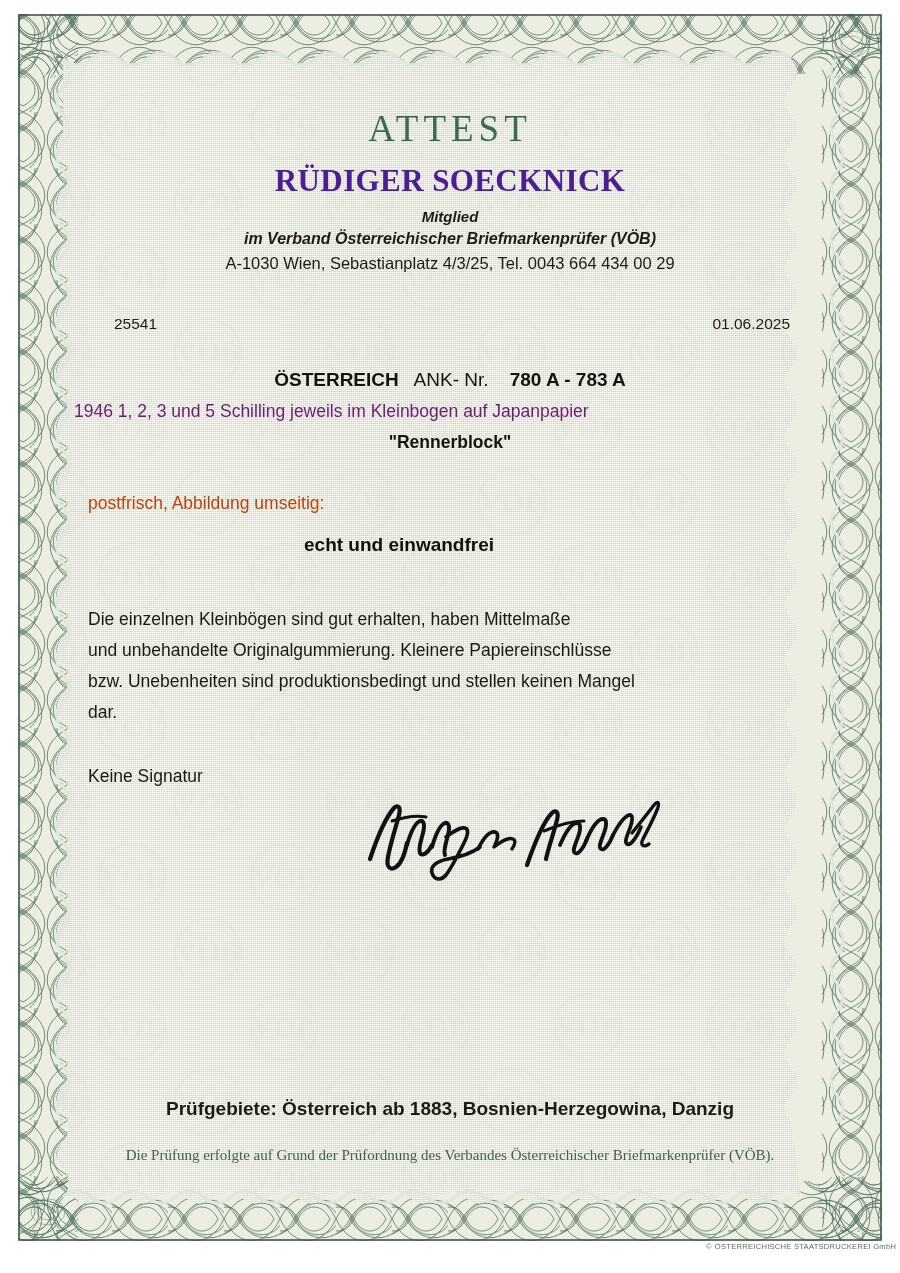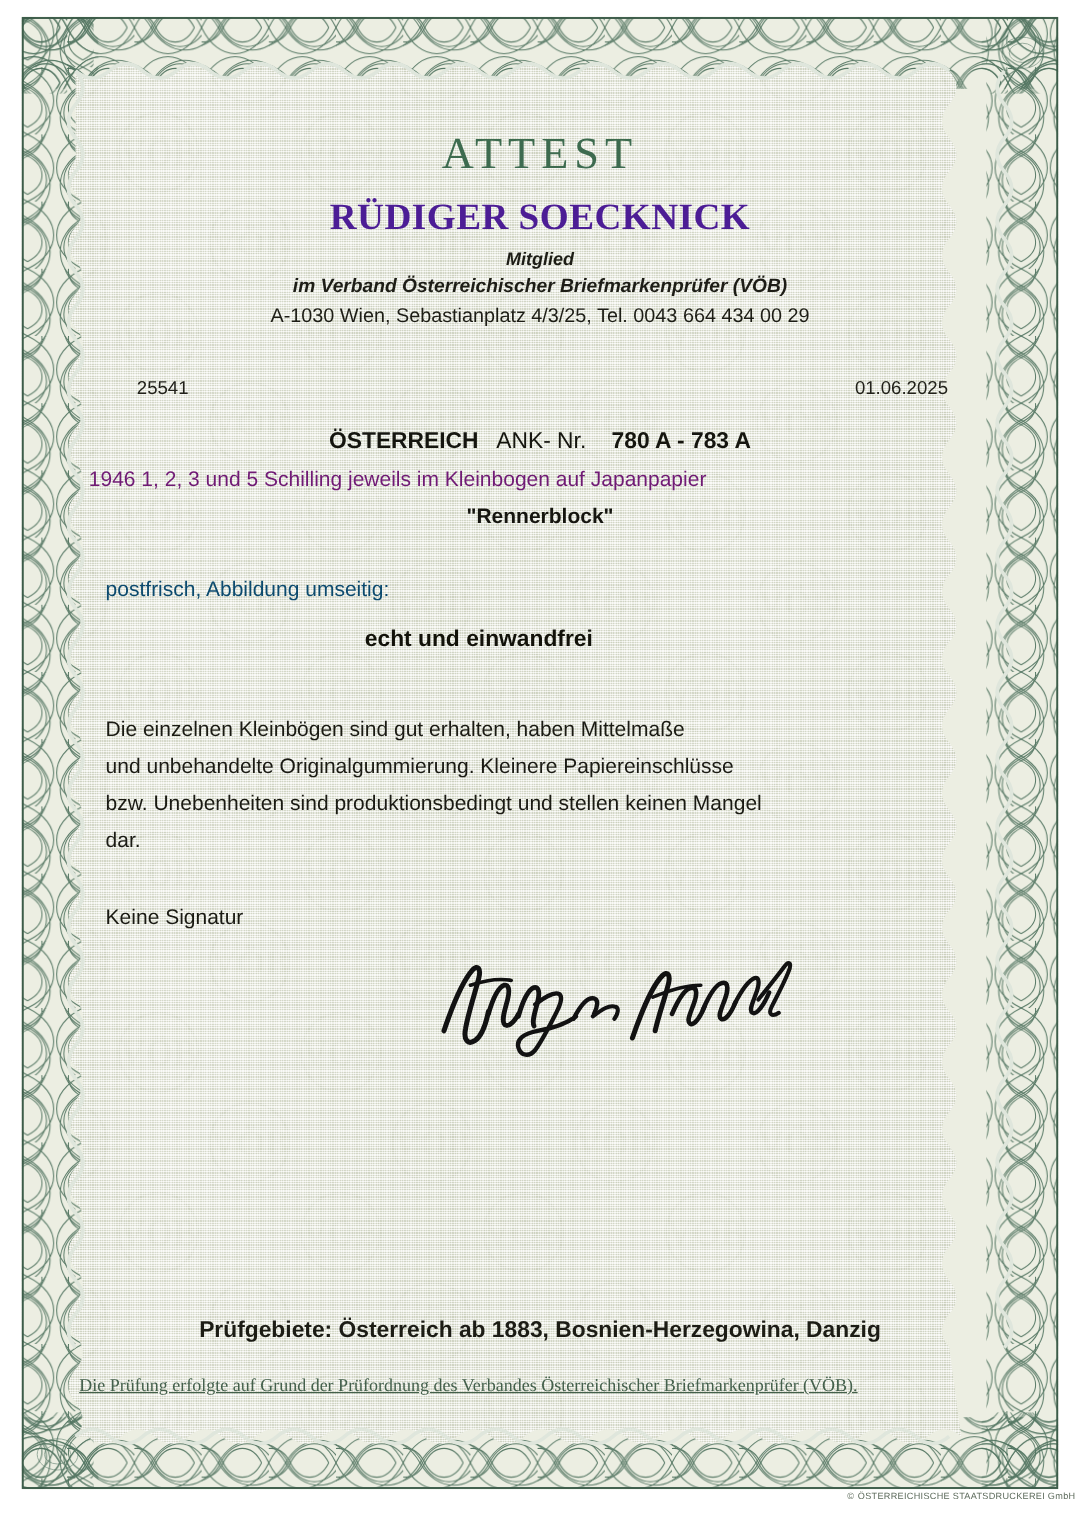--- a/index.html
+++ b/index.html
@@ -132,21 +132,21 @@
     display: flex;
     justify-content: space-between;
     margin-top: 42px;
     padding: 0 36px 0 40px;
     font-size: 15.5px;
     color: #21211a;
   }
 
   .country-line {
     text-align: center;
-    margin-top: 24px;
+    margin-top: 36px;
     font-size: 19px;
     color: #15150f;
   }
   .country-line .country { font-weight: bold; }
   .country-line .anklabel { font-weight: normal; }
   .country-line .anknum { font-weight: bold; }
 
   .descr-line {
     text-align: left;
     margin-top: 10px;
@@ -159,21 +159,21 @@
     margin-top: 10px;
     font-size: 17.5px;
     font-weight: bold;
     color: #15150f;
   }
 
   .condition {
     margin-top: 40px;
     margin-left: 14px;
     font-size: 17.5px;
-    color: #0c4a6e;
+    color: #c2410c;
   }
 
   .verdict {
     margin-top: 20px;
     margin-left: 230px;
     font-size: 19px;
     font-weight: bold;
     color: #121209;
   }
 
@@ -210,24 +210,24 @@
     font-size: 19px;
     font-weight: bold;
     color: #1c1c15;
   }
 
   .footer-legal {
     position: absolute;
     left: -8px;
     top: 1085px;
     width: 768px;
+    text-align: center;
     font-family: "Liberation Serif", serif;
     font-size: 15px;
     color: #44604c;
-    text-decoration: underline;
   }
 
   .printer-credit {
     position: absolute;
     left: 706px;
     top: 1242px;
     font-size: 7.6px;
     letter-spacing: 0.25px;
     color: #5d6b5c;
     white-space: nowrap;

